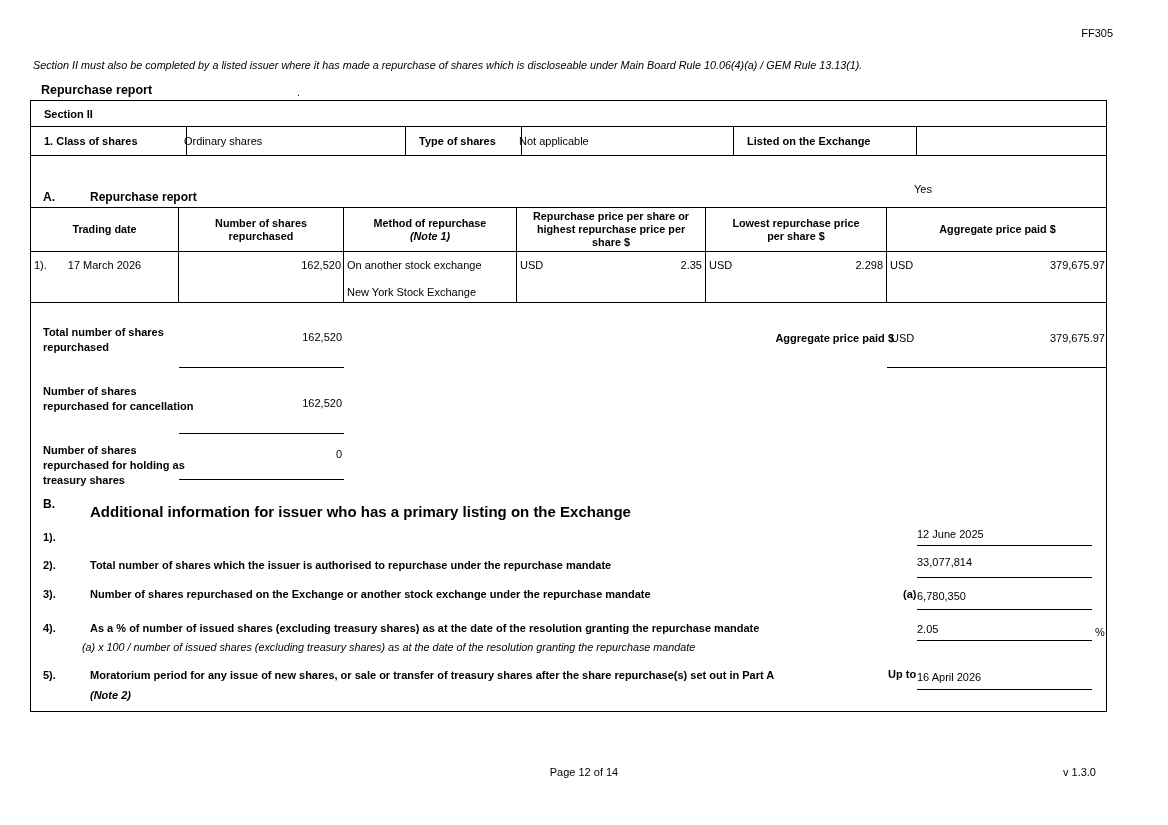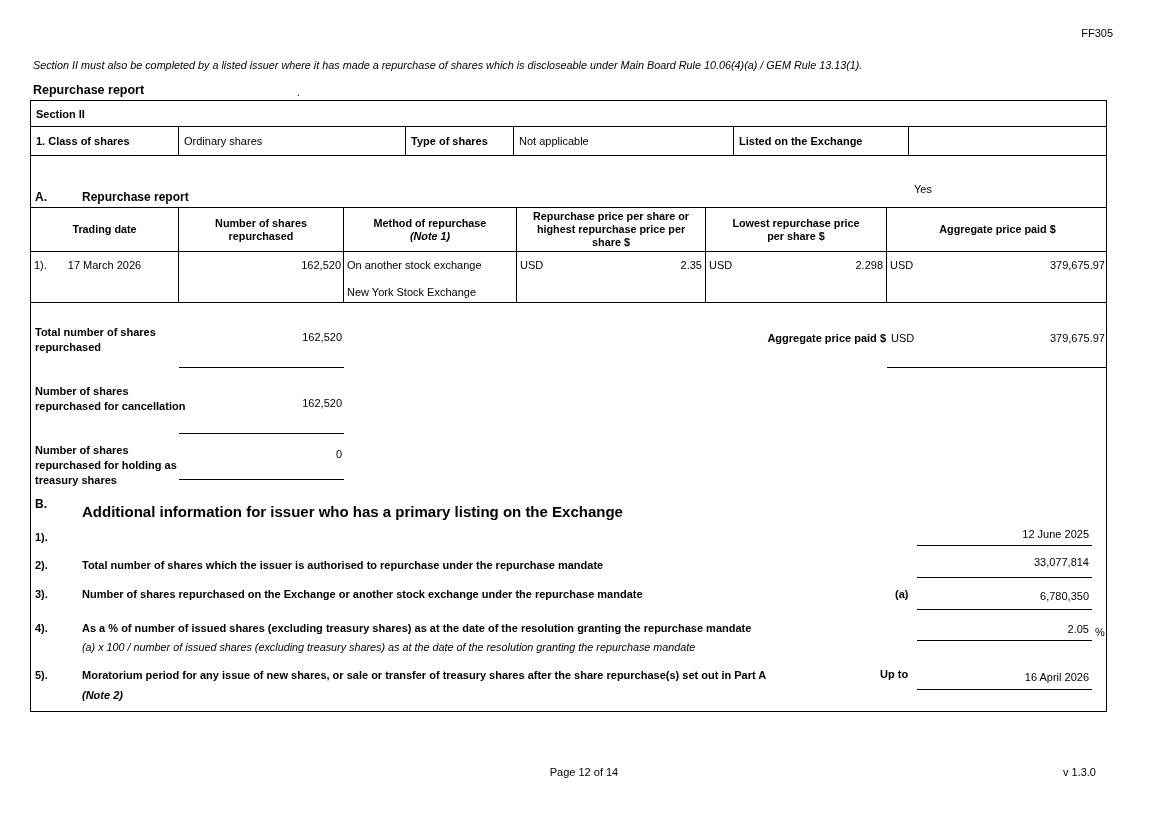--- a/index.html
+++ b/index.html
@@ -1,37 +1,37 @@
 <!DOCTYPE html>
 <html><head>
 <meta charset="utf-8">
 <style>
   html,body{margin:0;padding:0;background:#fff;}
   .page{position:relative;width:1168px;height:825px;background:#ffffff;
         font-family:"Liberation Sans","DejaVu Sans",sans-serif;color:#000;font-size:11px;line-height:14px;}
   .abs{position:absolute;}
-  .b{font-weight:bold;}
+  .b{font-weight:bold;margin-left:8px;}
   .i{font-style:italic;}
   .r{text-align:right;}
   .c{text-align:center;}
   .box{position:absolute;left:30px;top:100px;width:1077px;height:612px;border:1.5px solid #000;box-sizing:border-box;}
   .row{position:absolute;left:0;width:100%;box-sizing:border-box;border-bottom:1.5px solid #000;}
   .cell{position:absolute;top:0;height:100%;box-sizing:border-box;border-right:1.5px solid #000;
         display:flex;align-items:center;padding:2px 5px;overflow:hidden;}
   .cell.last{border-right:none;}
   .hcell{position:absolute;top:0;height:100%;box-sizing:border-box;border-right:1.5px solid #000;
          display:flex;flex-direction:column;align-items:center;justify-content:center;
          font-weight:bold;font-size:10.8px;line-height:13px;text-align:center;overflow:hidden;}
   .hcell.last{border-right:none;}
   .dcell{position:absolute;top:0;height:100%;box-sizing:border-box;border-right:1.5px solid #000;overflow:hidden;}
   .dcell.last{border-right:none;}
   .money{display:flex;justify-content:space-between;align-items:flex-start;padding:6px 3px 0 3px;}
   .ul{position:absolute;border-top:1.5px solid #000;height:0;}
   .num-col{left:148px;width:163px;text-align:right;}
-  .bval{width:172px;text-align:right;padding-right:3px;}
+  .bval{width:172px;padding-right:3px;}
 </style>
 </head>
 <body>
 
 <div class="page">
 
   <div class="abs" style="top:26px;right:55px;">FF305</div>
 
   <div class="abs i" style="top:58px;left:33px;width:1010px;font-size:10.8px;">Section II must also be completed by a listed issuer where it has made a repurchase of shares which is discloseable under Main Board Rule 10.06(4)(a) / GEM Rule 13.13(1).</div>
 

